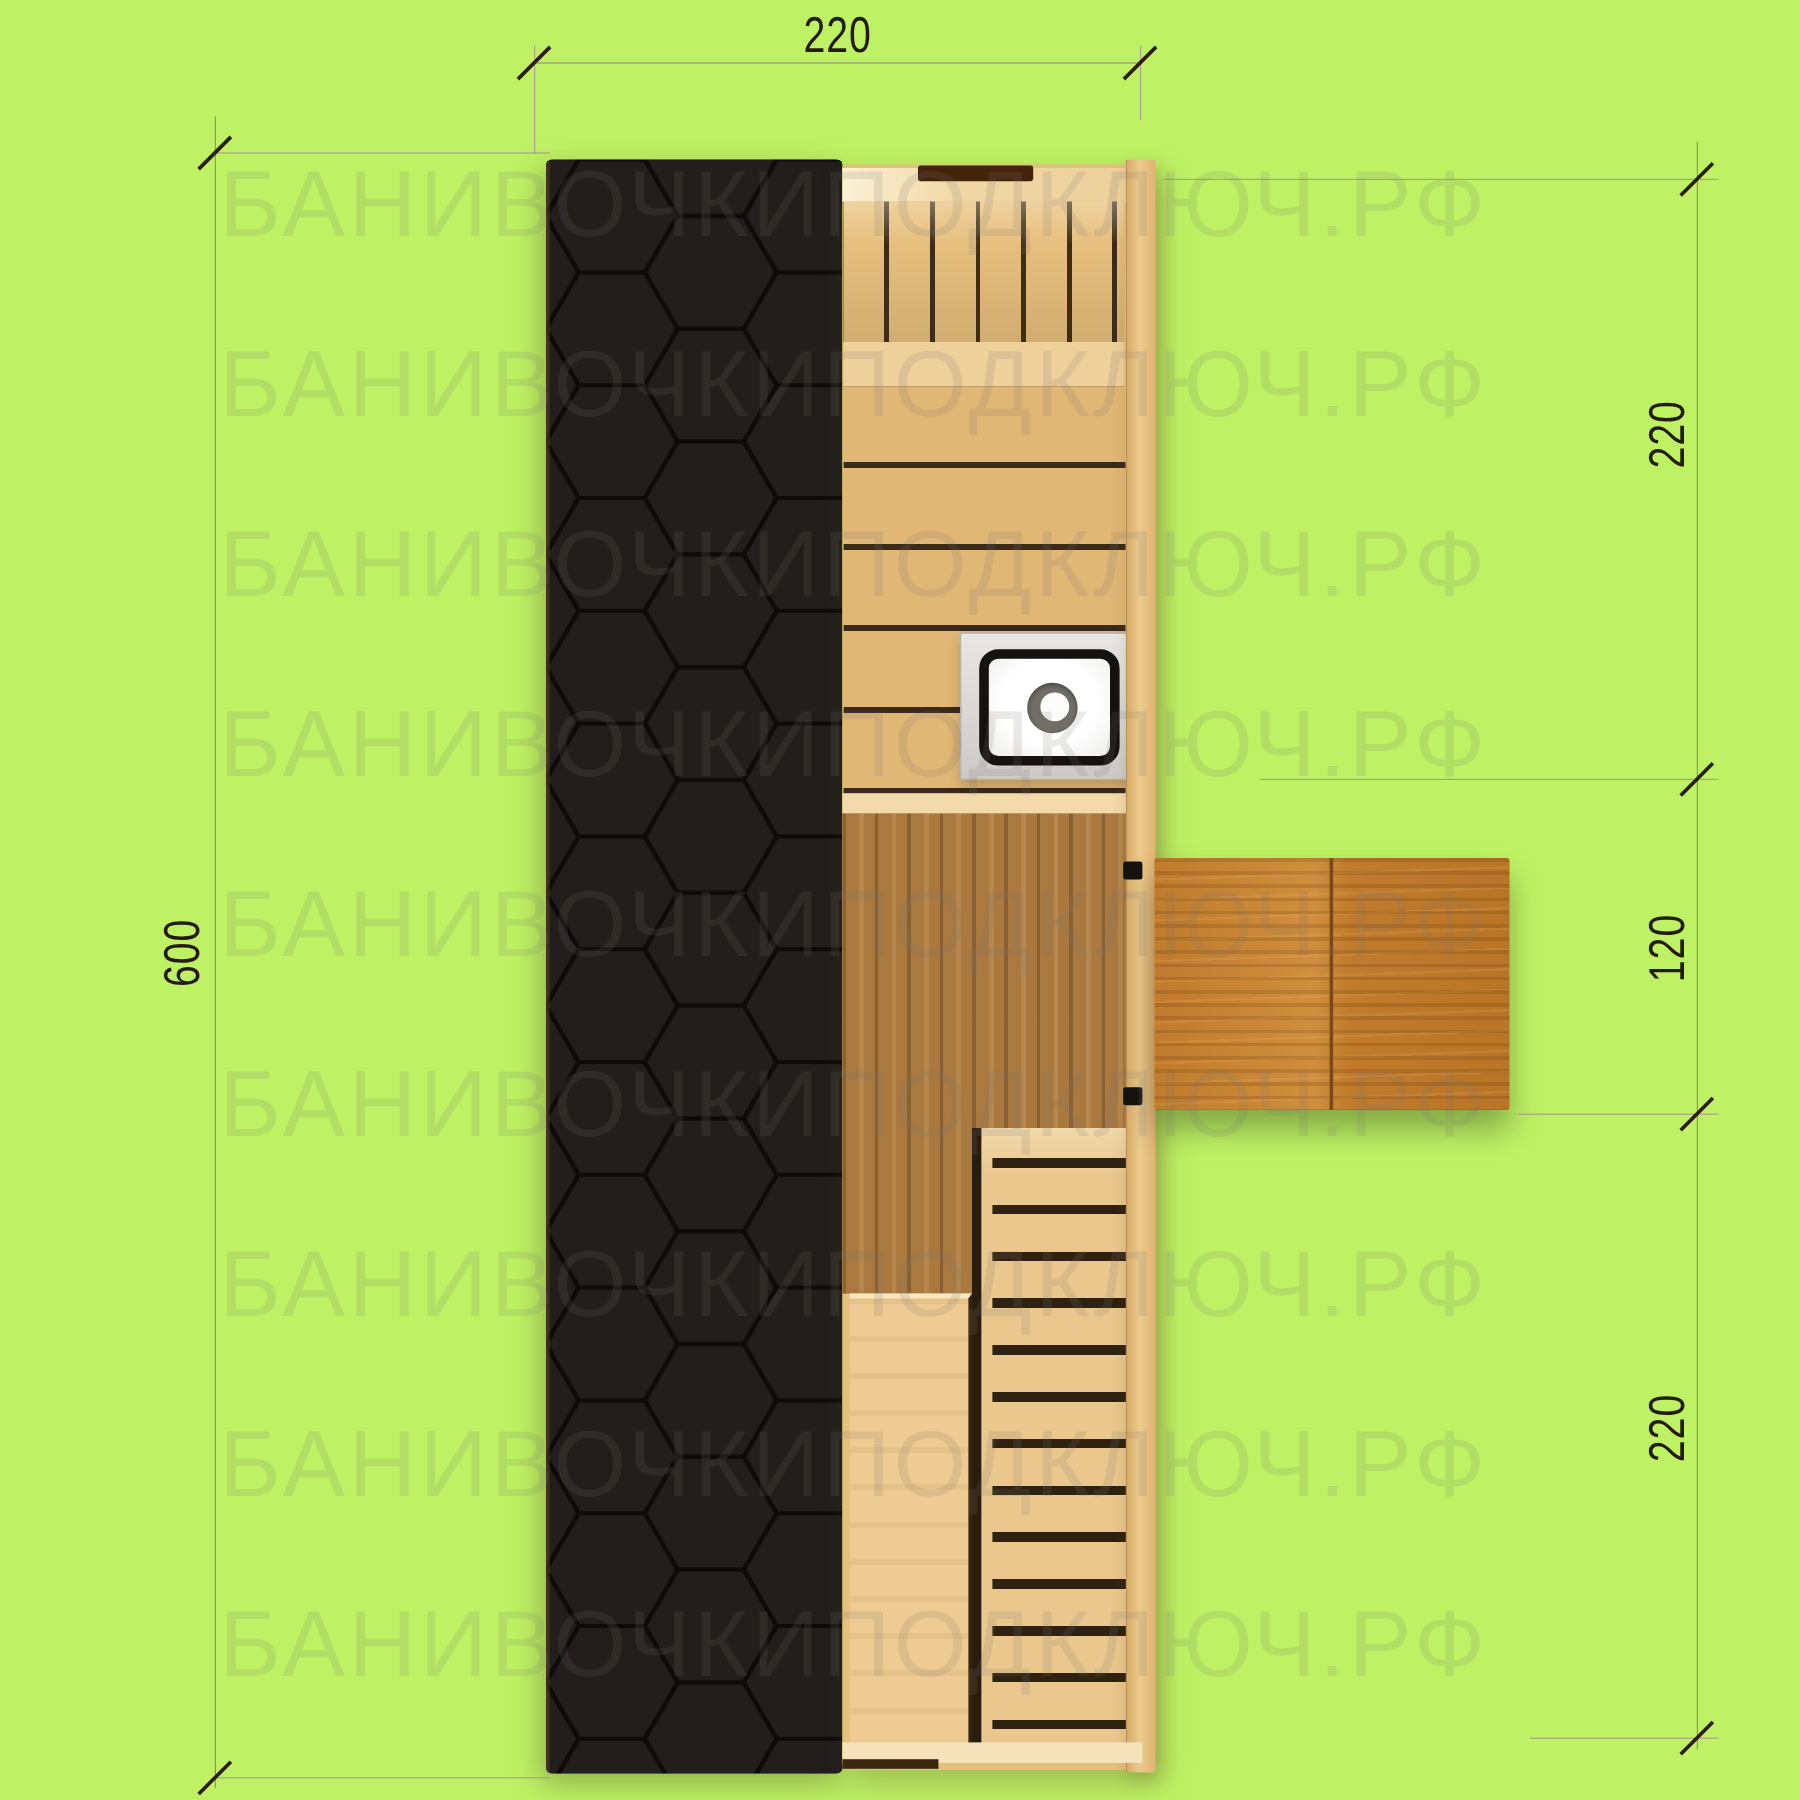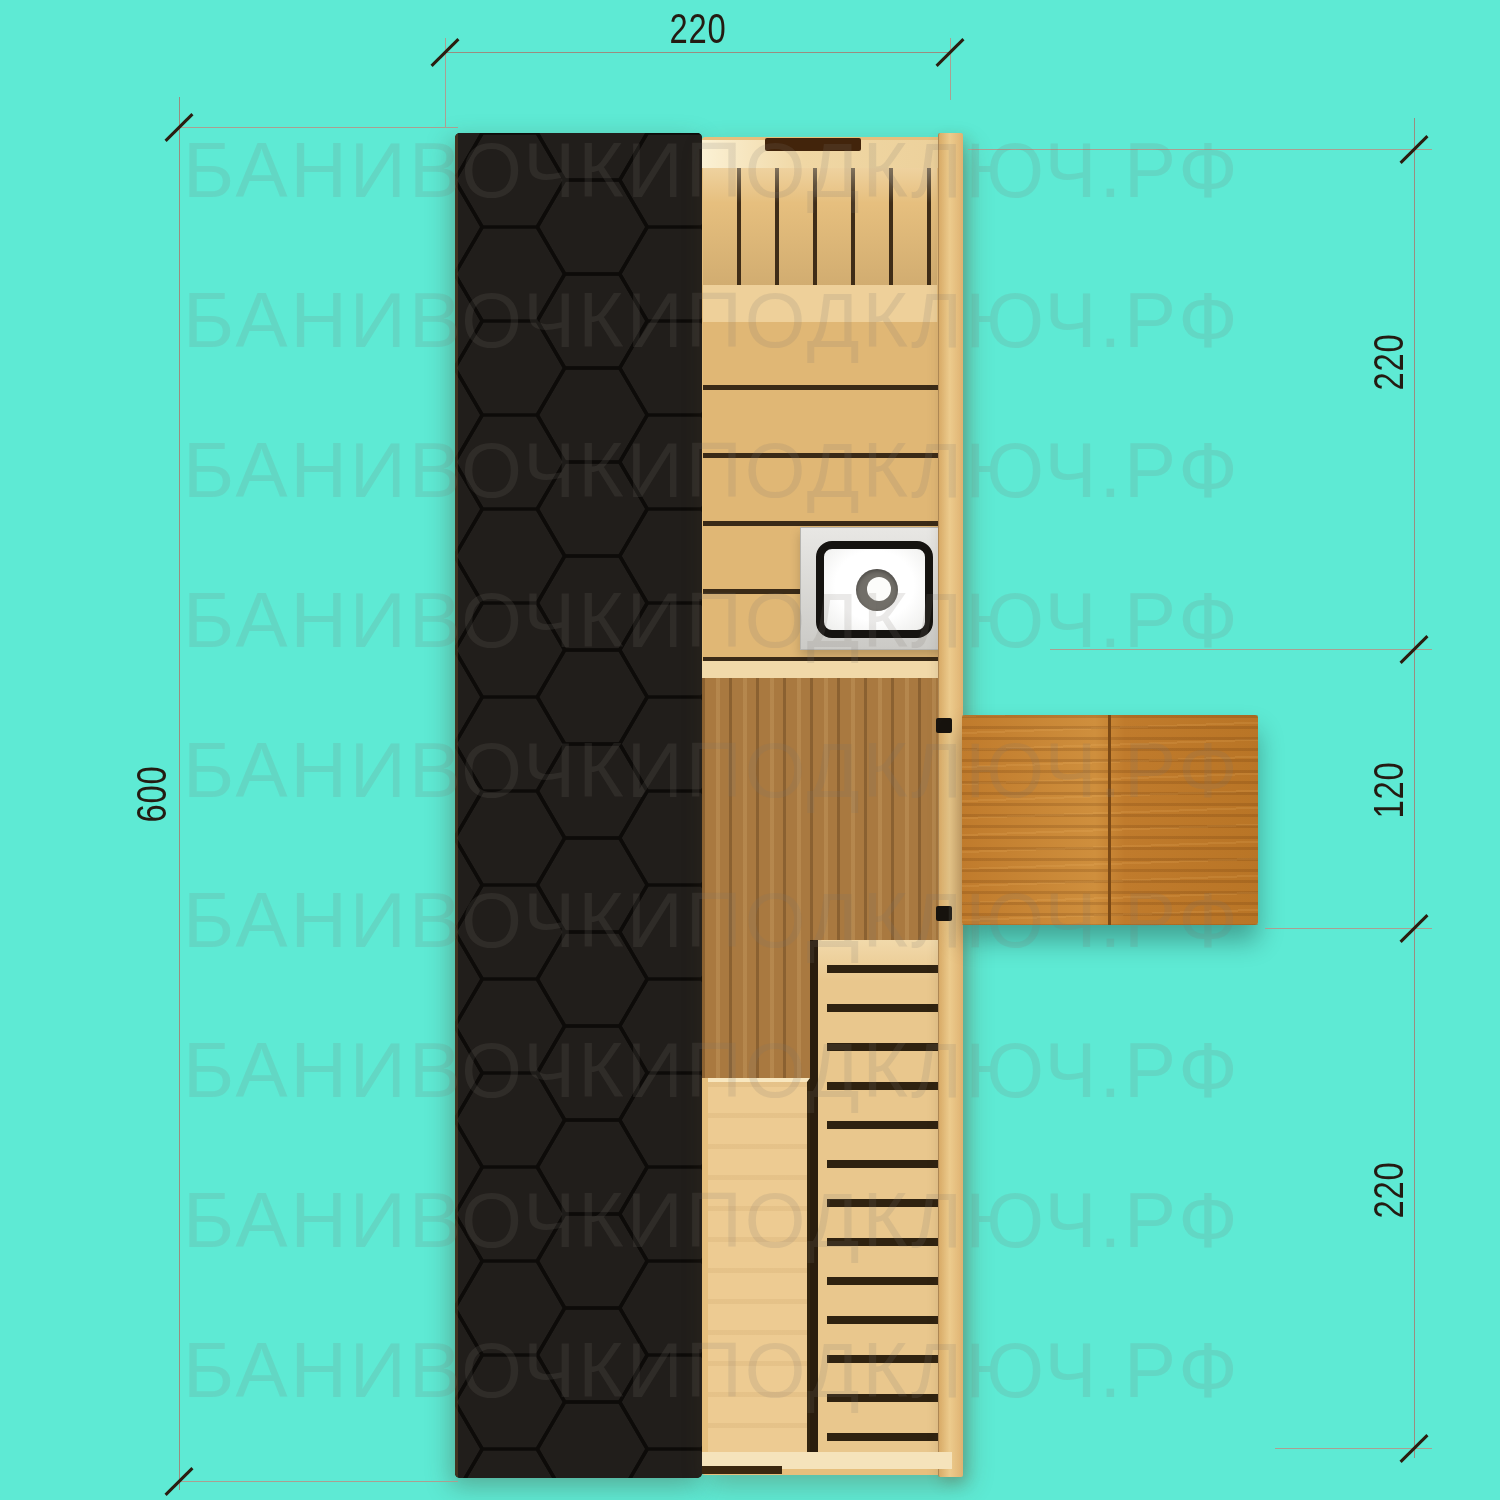--- a/index.html
+++ b/index.html
@@ -1,17 +1,17 @@
 <!DOCTYPE html>
 <html><head>
 <meta charset="utf-8">
 <style>
   html,body{margin:0;padding:0;background:#ffffff;}
   #canvas{
-    position:relative;width:1500px;height:1500px;background:#5eead4;
+    position:relative;width:1500px;height:1500px;background:#bef264;
     overflow:hidden;font-family:"Liberation Sans",sans-serif;
   }
   
   .wm-row{
     position:absolute;left:183px;white-space:nowrap;z-index:6;
     font-size:78px;line-height:84px;letter-spacing:3px;font-weight:400;
     color:rgba(122,119,114,0.16);pointer-events:none;user-select:none;
   }
   
   .dim-hline{position:absolute;height:1px;background:#9a8d80;z-index:4;}

